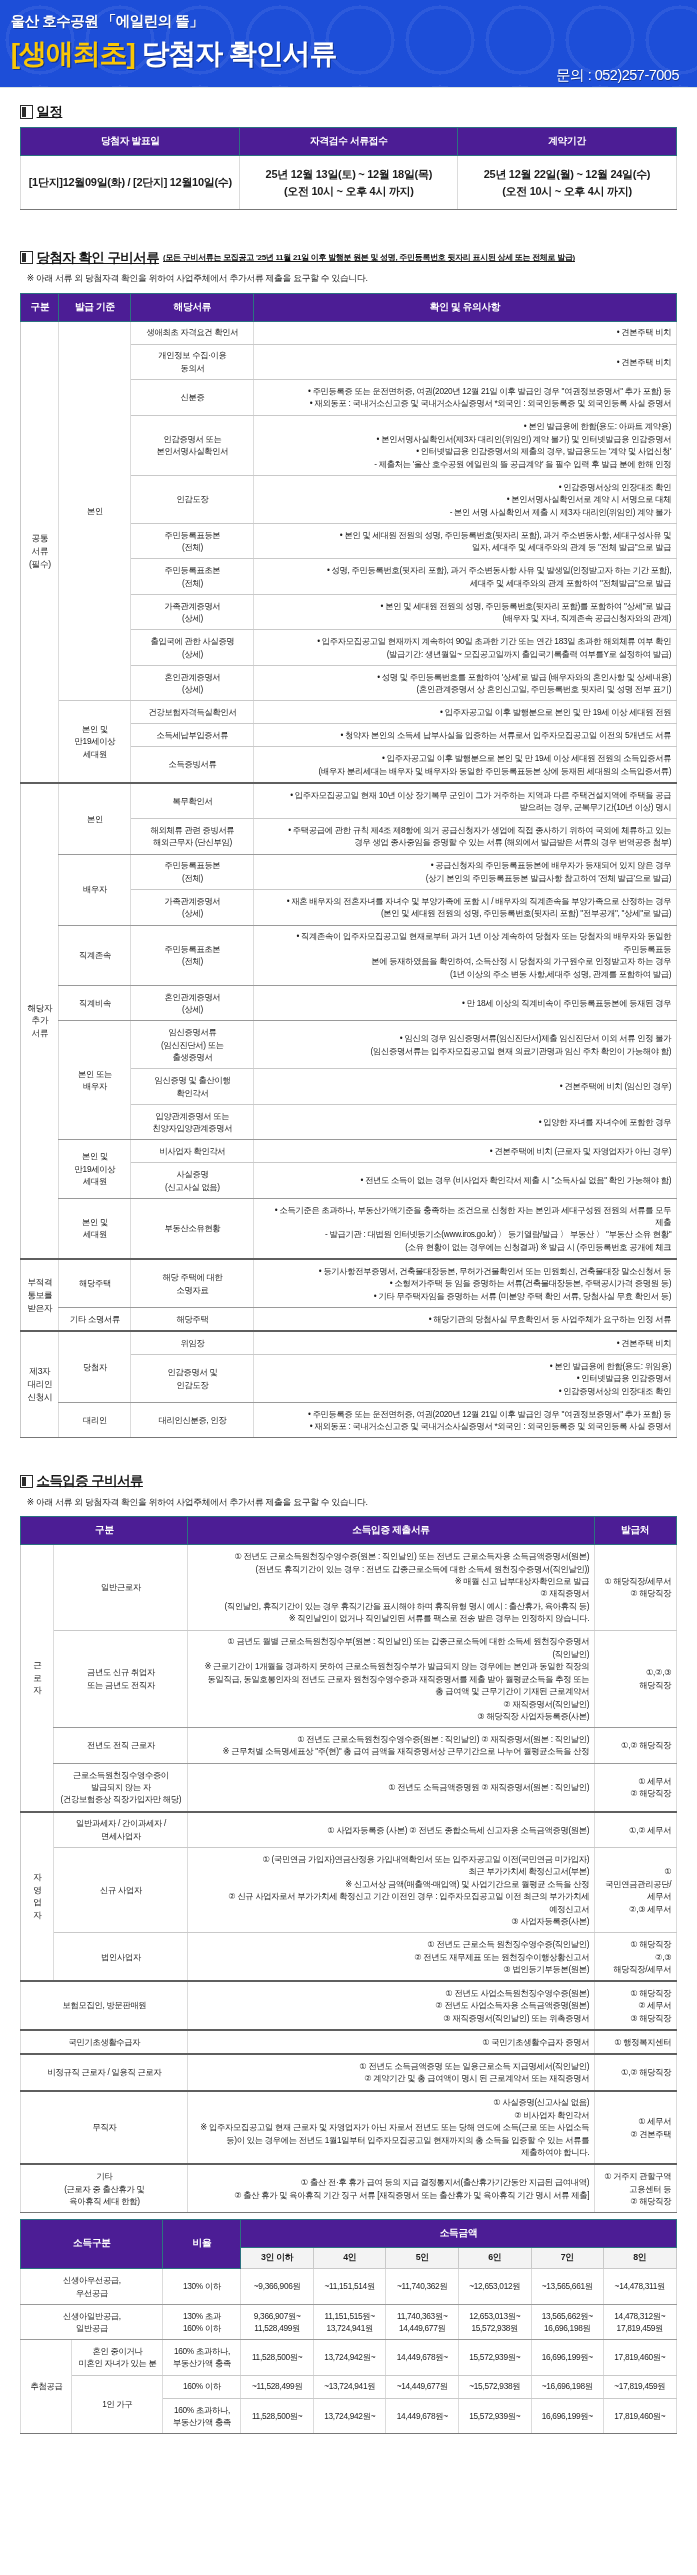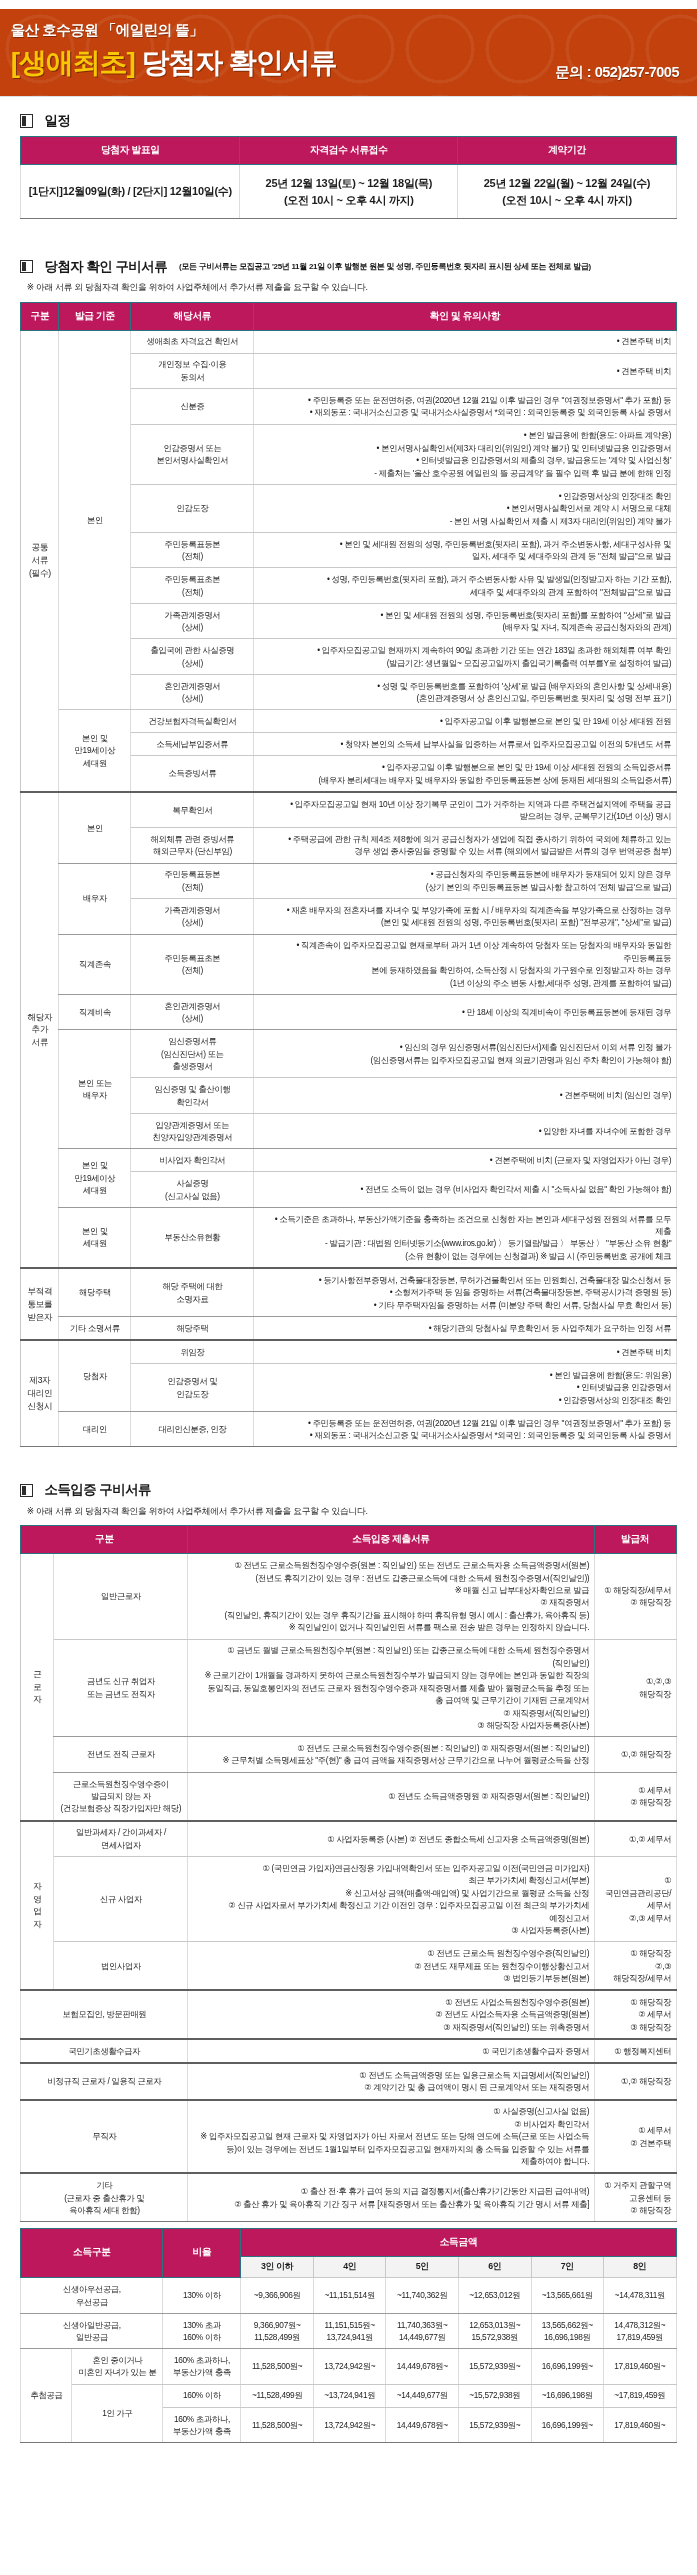--- a/index.html
+++ b/index.html
@@ -1,39 +1,39 @@
 <!DOCTYPE html>
 <html style="font-size:8.6px"><head>
 <meta charset="utf-8">
 <style>
   html,body{margin:0;padding:0;background:#ffffff;}
   body{width:697px;font-family:"Liberation Sans","DejaVu Sans",sans-serif;color:#1d1d1d;}
   
-  .banner{position:relative;background:#c2410c;height:87px;padding:0;overflow:hidden;border-bottom:2.1px solid #0f4era;margin-top:9px;}
+  .banner{position:relative;background:#1d4ed8;height:87px;padding:0;overflow:hidden;border-bottom:2.1px solid #0f4era;}
   .banner{border-bottom:1.6px solid #d8e2e4;}
   .banner .pattern{position:absolute;inset:0;
      background-image:radial-gradient(circle at center, transparent 55%, rgba(255,255,255,.07) 55%, rgba(255,255,255,.07) 61%, transparent 61%);
      background-size:80px 80px;}
   .banner-inner{position:relative;padding:11.8px 20.4px 0 10.7px;}
   .banner-project{color:#ffffff;font-weight:bold;font-size:14.5px;letter-spacing:-0.5px;text-shadow:0.5px 0.5px 0 rgba(0,0,0,.35);}
   .banner-title{margin-top:4.3px;font-size:28px;font-weight:bold;color:#ffffff;letter-spacing:-1.1px;text-shadow:1.1px 1.1px 0 rgba(0,0,0,.35);}
   .banner-title .yellow{color:#f9c606;}
-  .banner-contact{position:absolute;right:18px;bottom:14px;color:#ffffff;font-weight:bold;font-size:14.5px;letter-spacing:-0.5px;text-shadow:0.5px 0.5px 0 rgba(0,0,0,.35);}
+  .banner-contact{position:absolute;right:18px;bottom:2px;color:#ffffff;font-weight:normal;font-size:14.5px;letter-spacing:-0.5px;text-shadow:0.5px 0.5px 0 rgba(0,0,0,.35);}
   
   .page{padding:0 20.4px 32px 20.4px;}
-  .section-h{display:flex;align-items:center;gap:12px;font-size:13.4px;font-weight:bold;color:#181818;margin:15px 0 6.4px 0;letter-spacing:-0.5px;}
+  .section-h{display:flex;align-items:center;gap:4px;font-size:13.4px;font-weight:bold;color:#181818;margin:15px 0 6.4px 0;letter-spacing:-0.5px;text-decoration:underline;}
   .section-h .small{font-size:8px;font-weight:bold;letter-spacing:-0.3px;}
   .sq-icon{flex:0 0 auto;width:10.2px;height:11.3px;border:1.6px solid #2c2c2c;position:relative;background:#fff;}
   .sq-icon::after{content:"";position:absolute;left:1.1px;top:1.1px;bottom:1.1px;width:3.2px;background:#2c2c2c;}
   .note{font-size:8.8px;margin:2.1px 0 7.5px 6.4px;letter-spacing:-0.3px;}
   .gap-lg{margin-top:34px;}
   .gap-md{margin-top:39px;}
   
   table.doc{width:100%;border-collapse:collapse;table-layout:fixed;border-bottom:1.6px double #777;margin-bottom:5.4px;}
-  table.doc th{background:#be185d;color:#ffffff;font-weight:bold;font-size:9.7px;padding:7px 3.2px;border:0.5px solid #2b7280;letter-spacing:-0.3px;}
+  table.doc th{background:#4c1d95;color:#ffffff;font-weight:bold;font-size:9.7px;padding:7px 3.2px;border:0.5px solid #2b7280;letter-spacing:-0.3px;}
   table.doc th.sub{background:#f3f3f3;color:#1d1d1d;font-size:8.8px;padding:4.3px 2.1px;border:0.5px solid #c9c9c9;}
   table.doc td{border:0.5px solid #c9c9c9;border-left-color:#dcdcdc;border-right-color:#dcdcdc;
      padding:4.8px 4.3px;text-align:center;vertical-align:middle;font-size:8.3px;line-height:1.5;
      white-space:pre-line;letter-spacing:-0.3px;word-break:keep-all;}
   table.doc td.lf{text-align:right;padding-left:5.9px;}
   table.doc td.vg{font-size:8.6px;border-left-color:#c9c9c9;}
   table.doc tr.sep td{border-top:1.6px double #9a9a9a;}
   table.doc tr.sep2 td{border-top:2.1px double #5f5f5f;}
   table.doc tr.big td{font-size:11px;font-weight:bold;padding:9.7px 4.3px;}
 </style>

